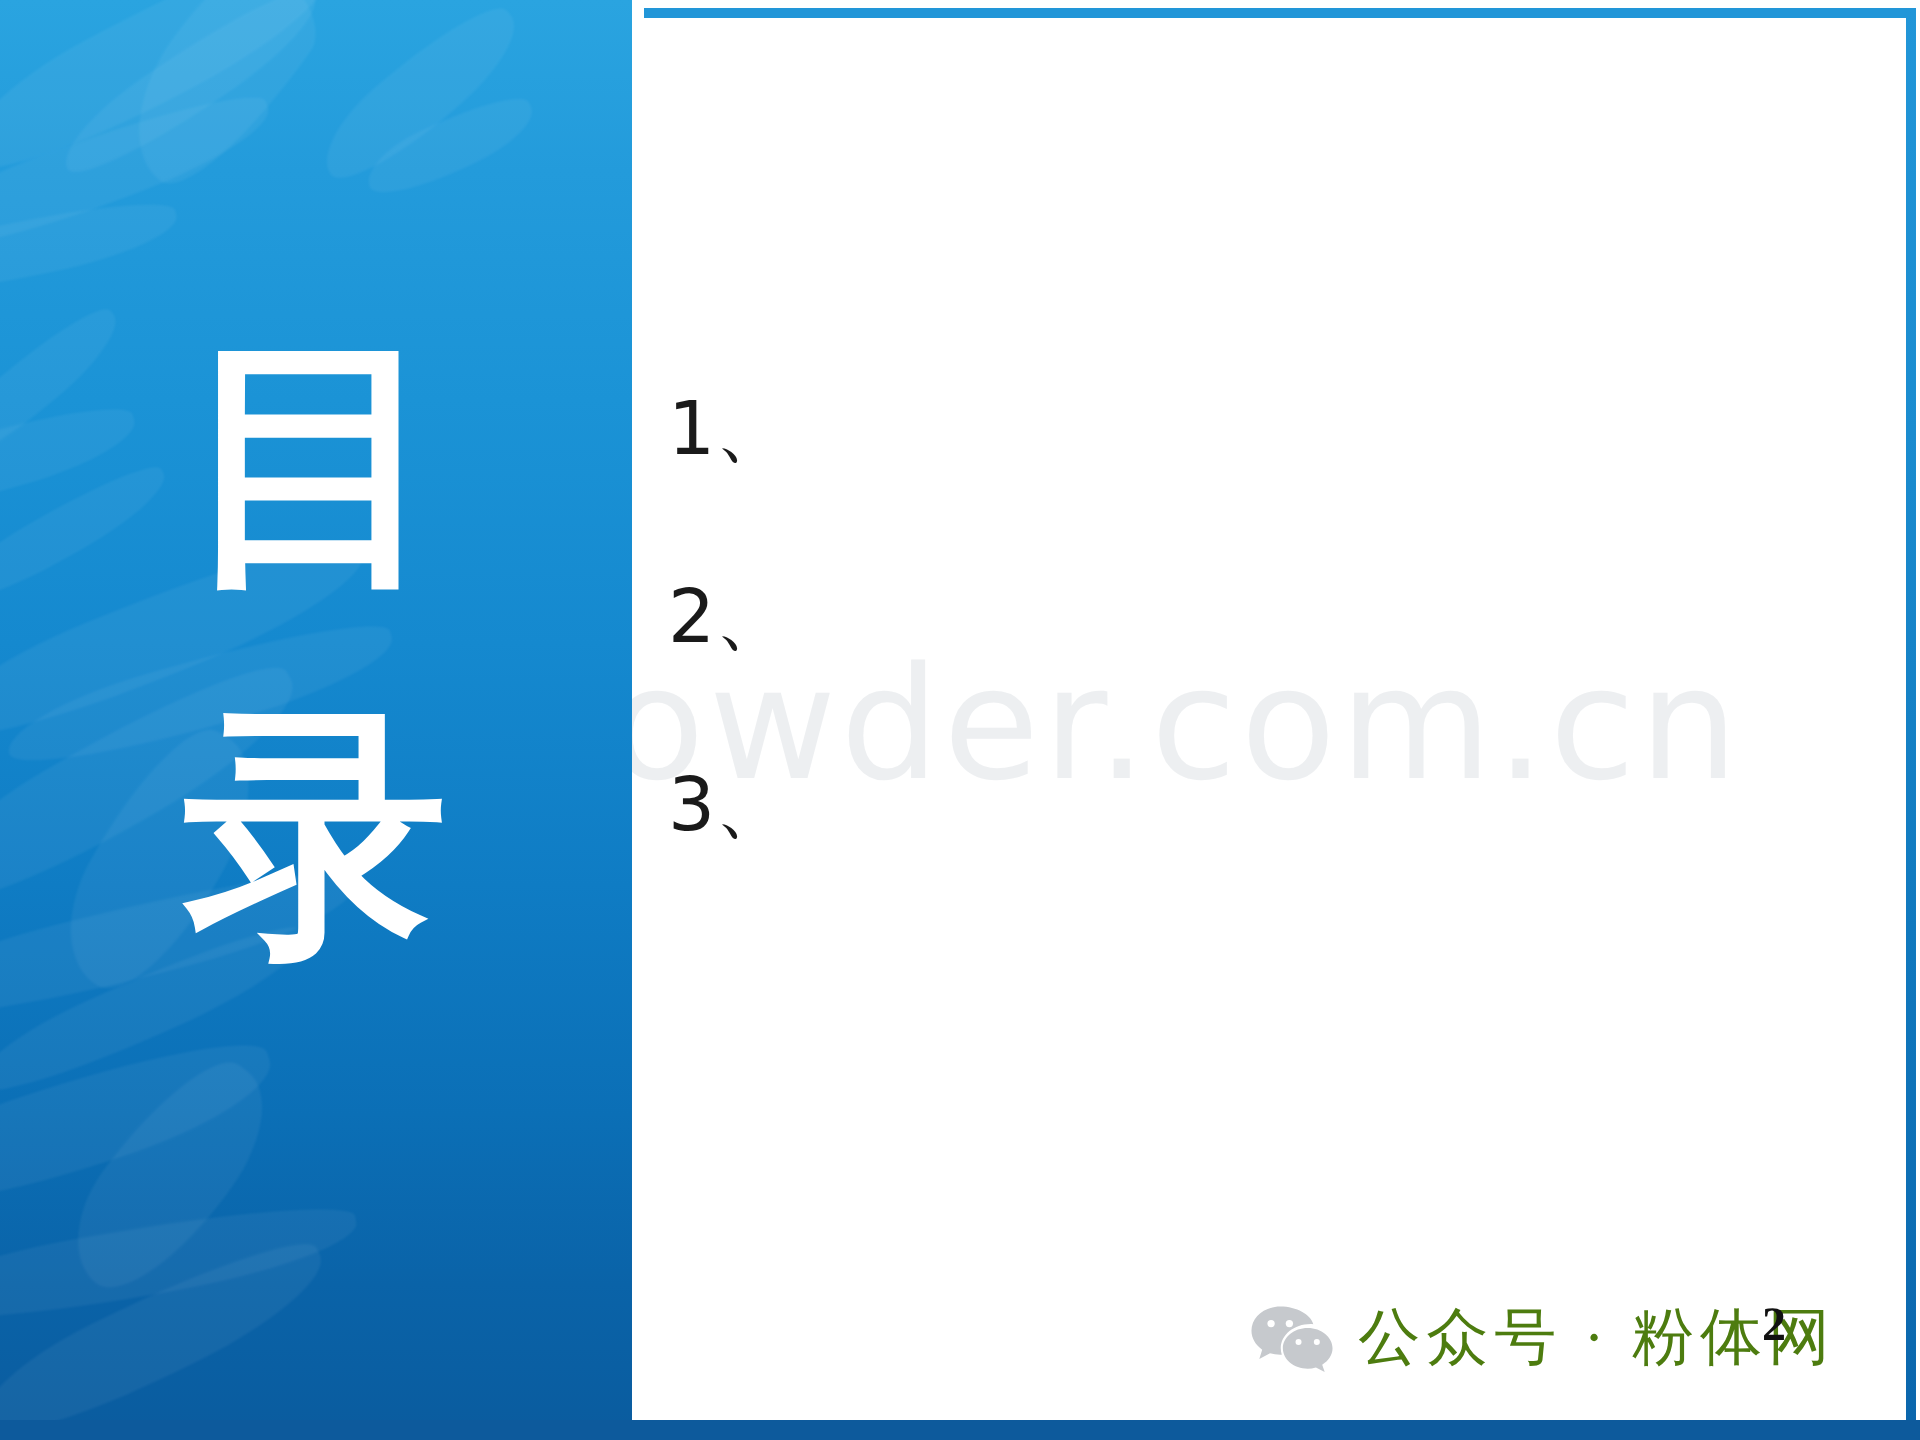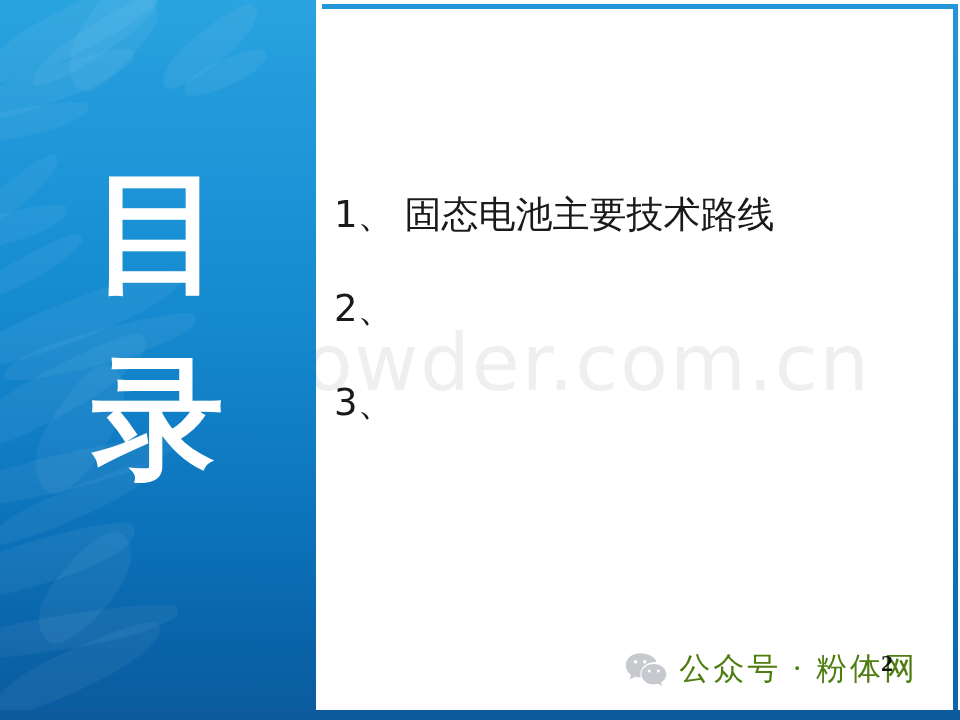--- a/index.html
+++ b/index.html
@@ -251,21 +251,20 @@
   </div>
 
   <div class="content">
 
     <div class="watermark" style="left:-266px;">© cnpowder.com.cn</div>
 
     <div class="agenda">
 
       <div class="agenda-item">
         <span class="num">1、</span>
-        <span>固态电池主要技术路线</span>
       </div>
 
       <div class="agenda-item">
         <span class="num">2、</span>
       </div>
 
       <div class="agenda-item">
         <span class="num">3、</span>
       </div>
 

